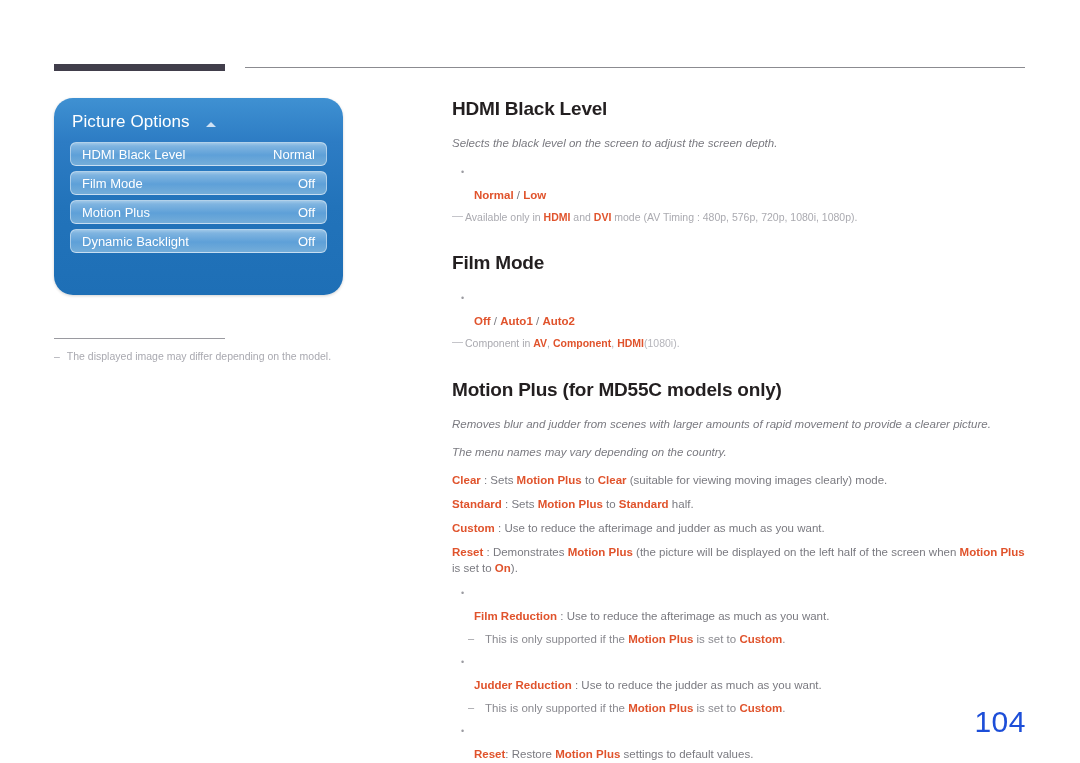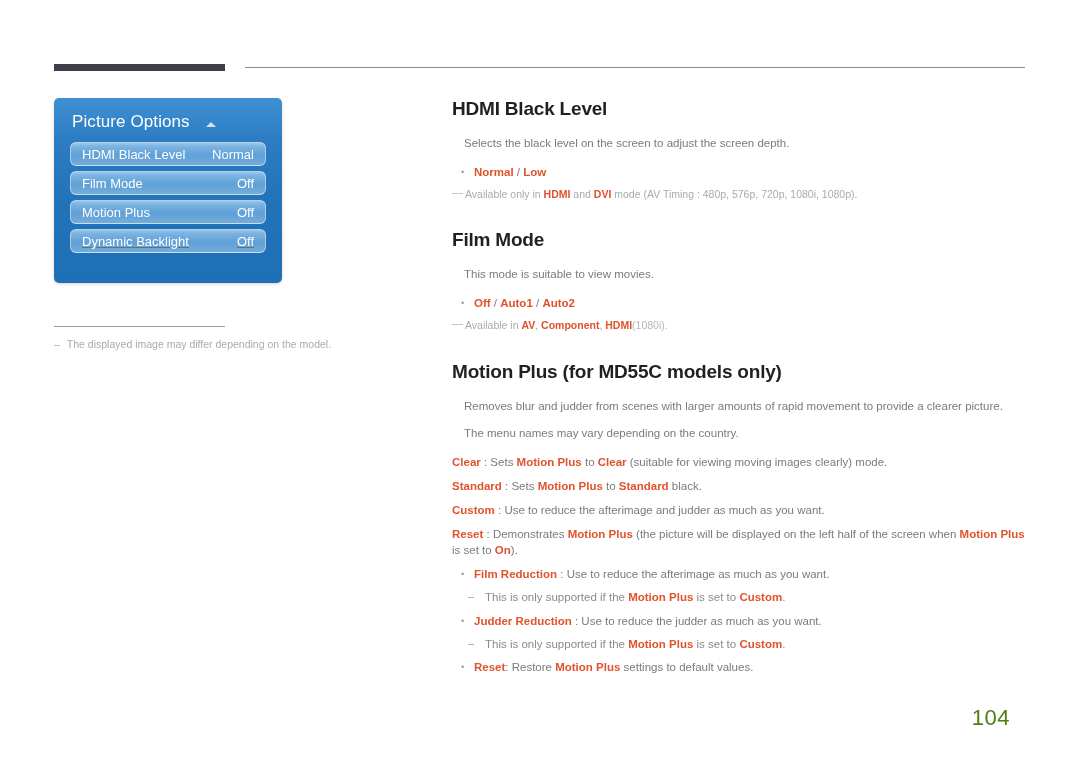--- a/index.html
+++ b/index.html
@@ -36,22 +36,22 @@
 
   
   .left-col {
     position: absolute;
     left: 54px;
     top: 98px;
     width: 290px;
   }
 
   .osd-panel {
-    width: 228px;
-    border-radius: 5px;
+    width: 289px;
+    border-radius: 19px;
     background: linear-gradient(to bottom, #3f91d2 0%, #2d7cc4 22%, #2273ba 55%, #1e6fb6 100%);
     padding: 0 0 26px 0;
     box-shadow: 0 1px 3px rgba(0,0,0,0.18);
     box-sizing: border-box;
     overflow: hidden;
   }
   .osd-title-row {
     display: flex;
     align-items: center;
     padding: 14px 0 10px 18px;
@@ -81,21 +81,21 @@
     align-items: center;
     justify-content: space-between;
     height: 24px;
     margin-bottom: 5px;
     border-radius: 6px;
     padding: 0 11px;
     box-sizing: border-box;
     background: linear-gradient(to bottom, #9ec7e8 0%, #7fb4e0 14%, #5ea0d8 55%, #74add9 100%);
     border: 1px solid rgba(255,255,255,0.45);
   }
-  .osd-row:last-child { margin-bottom: 4px; text-decoration: underline; }
+  .osd-row:last-child { margin-bottom: 16px; }
   .osd-row-label {
     color: #ffffff;
     font-size: 13px;
     white-space: nowrap;
   }
   .osd-row-value {
     color: #ffffff;
     font-size: 13px;
     white-space: nowrap;
   }
@@ -129,22 +129,23 @@
     font-weight: bold;
     color: #231f20;
     margin: 0 0 16px 0;
     letter-spacing: -0.2px;
   }
   .section + .section { margin-top: 28px; }
 
   p.body {
     font-size: 11.5px;
     color: #7a7a80;
-    margin: 0 0 12px 12px;
+    margin: 0 0 12px 0;
     line-height: 1.35;
+    font-style: italic;
   }
   p.body:last-child { margin-bottom: 0; }
 
   
   .bullet {
     display: flex;
     font-size: 11.5px;
     color: #7a7a80;
     line-height: 1.4;
     margin-bottom: 7px;
@@ -152,21 +153,21 @@
   .bullet > .marker {
     width: 22px;
     flex: 0 0 22px;
     text-align: left;
     padding-left: 9px;
     box-sizing: border-box;
     color: #9b9ba1;
     font-size: 9px;
     line-height: 1.8;
   }
-  .bullet > .content { flex: 1; }
+  .bullet > .content { flex: 1; margin-top: 23px; }
 
   
   .dashnote {
     display: flex;
     font-size: 10.5px;
     color: #aaaab0;
     line-height: 1.4;
     margin-top: 2px;
   }
   .dashnote > .marker {
@@ -202,24 +203,24 @@
     margin-bottom: 8px;
   }
 
   .hl { color: #e0532c; font-weight: bold; }
   .hl-note { color: #e0532c; font-weight: bold; }
   .muted-note { color: #b5b5bb; }
 
   
   .page-num {
     position: absolute;
-    right: 70px;
+    right: 54px;
     top: 705px;
-    font-size: 22px;
-    color: #4d7c0f;
+    font-size: 30px;
+    color: #1d4ed8;
     letter-spacing: 0.5px;
   }
 </style>
 </head>
 <body>
 
 <div class="rule-thick"></div>
 <div class="rule-thin"></div>
 
 <div class="left-col">
@@ -274,42 +275,41 @@
     </div>
 
     <div class="dashnote">
       <span class="marker">—</span>
       <span class="content"><span>Available only in </span><span class="hl-note">HDMI</span><span> and </span><span class="hl-note">DVI</span><span> mode (AV Timing : 480p, 576p, 720p, 1080i, 1080p).</span></span>
     </div>
   </div>
 
   <div class="section">
     <h2 class="section-title">Film Mode</h2>
-    <p class="body">This mode is suitable to view movies.</p>
 
     <div class="bullet">
       <span class="marker">•</span>
       <span class="content"><span class="hl">Off</span><span> / </span><span class="hl">Auto1</span><span> / </span><span class="hl">Auto2</span></span>
     </div>
 
     <div class="dashnote">
       <span class="marker">—</span>
-      <span class="content"><span>Available in </span><span class="hl-note">AV</span><span>, </span><span class="hl-note">Component</span><span>, </span><span class="hl-note">HDMI</span><span class="muted-note">(1080i).</span></span>
+      <span class="content"><span>Component in </span><span class="hl-note">AV</span><span>, </span><span class="hl-note">Component</span><span>, </span><span class="hl-note">HDMI</span><span class="muted-note">(1080i).</span></span>
     </div>
   </div>
 
   <div class="section">
     <h2 class="section-title">Motion Plus (for MD55C models only)</h2>
     <p class="body">Removes blur and judder from scenes with larger amounts of rapid movement to provide a clearer picture.</p>
     <p class="body">The menu names may vary depending on the country.</p>
 
 
     <div class="optline"><span class="hl">Clear</span><span> : Sets </span><span class="hl">Motion Plus</span><span> to </span><span class="hl">Clear</span><span> (suitable for viewing moving images clearly) mode.</span></div>
 
-    <div class="optline"><span class="hl">Standard</span><span> : Sets </span><span class="hl">Motion Plus</span><span> to </span><span class="hl">Standard</span><span> black.</span></div>
+    <div class="optline"><span class="hl">Standard</span><span> : Sets </span><span class="hl">Motion Plus</span><span> to </span><span class="hl">Standard</span><span> half.</span></div>
 
 
     <div class="optline"><span class="hl">Custom</span><span> : Use to reduce the afterimage and judder as much as you want.</span></div>
 
     <div class="optline"><span class="hl">Reset</span><span> : Demonstrates </span><span class="hl">Motion Plus</span><span> (the picture will be displayed on the left half of the screen when </span><span class="hl">Motion Plus</span><span> is set to </span><span class="hl">On</span><span>).</span></div>
 
     <div class="bullet">
       <span class="marker">•</span>
       <span class="content"><span class="hl">Film Reduction</span><span> : Use to reduce the afterimage as much as you want.</span></span>
     </div>

